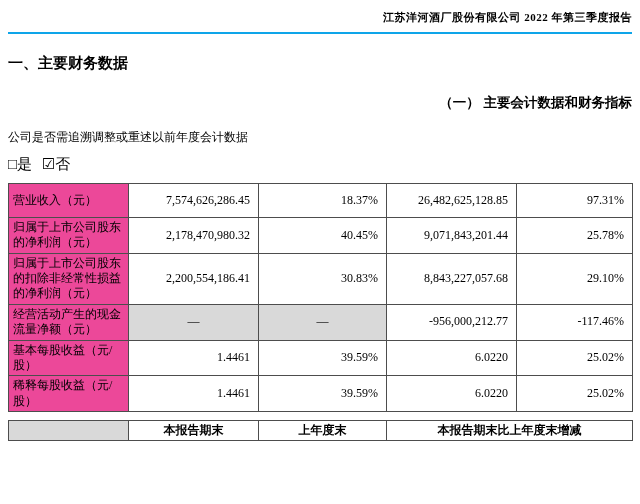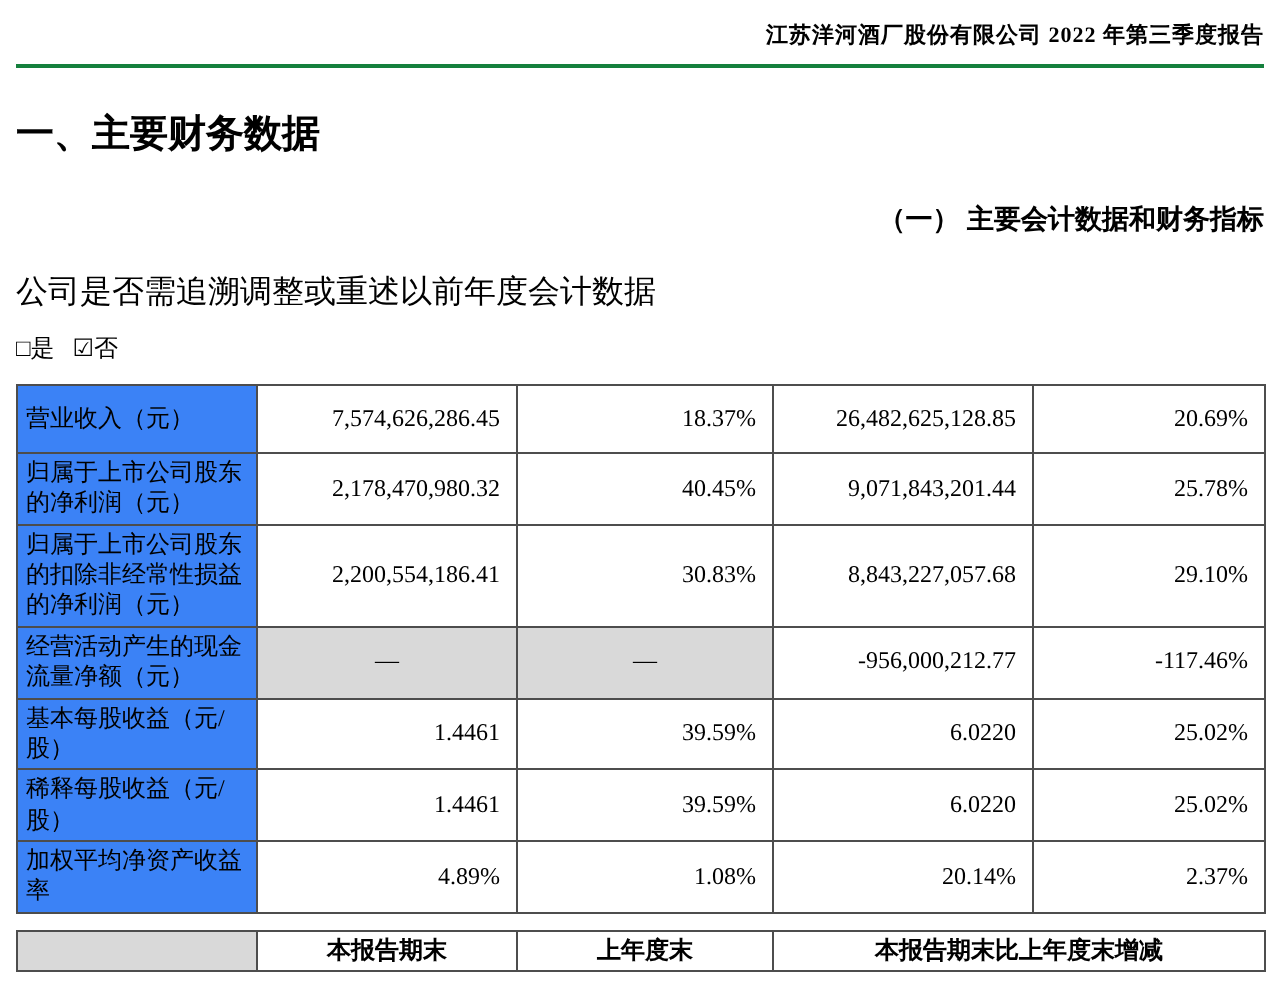--- a/index.html
+++ b/index.html
@@ -8,54 +8,54 @@
     font-family:"Liberation Serif","DejaVu Serif",serif;
     color:#000;
     -webkit-font-smoothing:antialiased;
   }
   .page{padding:0 8px;}
   .doc-header{
     padding:10px 0 7px 0;
     text-align:right;
     font-size:11px;
     font-weight:bold;
-    border-bottom:2px solid #15803d;
+    border-bottom:2px solid #0ea5e9;
     letter-spacing:.5px;
   }
   .section-title{
     margin:20px 0 0 0;
     font-family:Liberation Serif, serif;
-    font-size:19px;font-weight:bold;
+    font-size:15px;font-weight:bold;
   }
   .subsection-title{
     margin:21px 0 0 0;
     font-family:"Liberation Sans","DejaVu Sans",sans-serif;
     font-size:13.5px;font-weight:bold;text-align:right;
   }
-  .question{margin-top:17px;font-size:16px;}
-  .checkline{margin-top:9px;font-size:12px;}
+  .question{margin-top:17px;font-size:12px;}
+  .checkline{margin-top:9px;font-size:15px;}
   .checkline .cb{margin-right:6px;}
   table{
     border-collapse:collapse;
     table-layout:fixed;
     width:624px;
     margin-top:9px;
     font-size:12px;
   }
   .tbl2{margin-top:8px;}
   td,th{
     border:1px solid #4d4d4d;
     line-height:1.28;
     padding:2px 4px;
     vertical-align:middle;
     font-weight:normal;
     word-break:break-all;
   }
   th{font-weight:bold;text-align:center;padding:2px 2px;}
-  td.lbl{background:#3b82f6;text-align:left;}
+  td.lbl{background:#ec4899;text-align:left;}
   th.lbl{background:#d9d9d9;}
   td.num{text-align:right;padding-right:8px;font-variant-numeric:tabular-nums;}
   td.dash{background:#d9d9d9;text-align:center;}
   tr.tall td{height:29px;}
 </style>
 </head>
 <body>
 
 <div class="page">
 
@@ -81,21 +81,21 @@
         <col style="width:128px">
         <col style="width:130px">
         <col style="width:116px">
       </colgroup>
     <tbody>
     <tr class="tall">
       <td class="lbl">营业收入（元）</td>
       <td class="num">7,574,626,286.45</td>
       <td class="num">18.37%</td>
       <td class="num">26,482,625,128.85</td>
-      <td class="num">20.69%</td>
+      <td class="num">97.31%</td>
     </tr>
     <tr>
       <td class="lbl">归属于上市公司股东的净利润（元）</td>
       <td class="num">2,178,470,980.32</td>
       <td class="num">40.45%</td>
       <td class="num">9,071,843,201.44</td>
       <td class="num">25.78%</td>
     </tr>
     <tr>
       <td class="lbl">归属于上市公司股东的扣除非经常性损益的净利润（元）</td>
@@ -118,27 +118,20 @@
       <td class="num">6.0220</td>
       <td class="num">25.02%</td>
     </tr>
     <tr>
       <td class="lbl">稀释每股收益（元/股）</td>
       <td class="num">1.4461</td>
       <td class="num">39.59%</td>
       <td class="num">6.0220</td>
       <td class="num">25.02%</td>
     </tr>
-    <tr>
-      <td class="lbl">加权平均净资产收益率</td>
-      <td class="num">4.89%</td>
-      <td class="num">1.08%</td>
-      <td class="num">20.14%</td>
-      <td class="num">2.37%</td>
-    </tr>
   </tbody>
     </table>
 
   <table class="tbl2">
     <colgroup>
         <col style="width:120px">
         <col style="width:130px">
         <col style="width:128px">
         <col style="width:246px">
       </colgroup>

